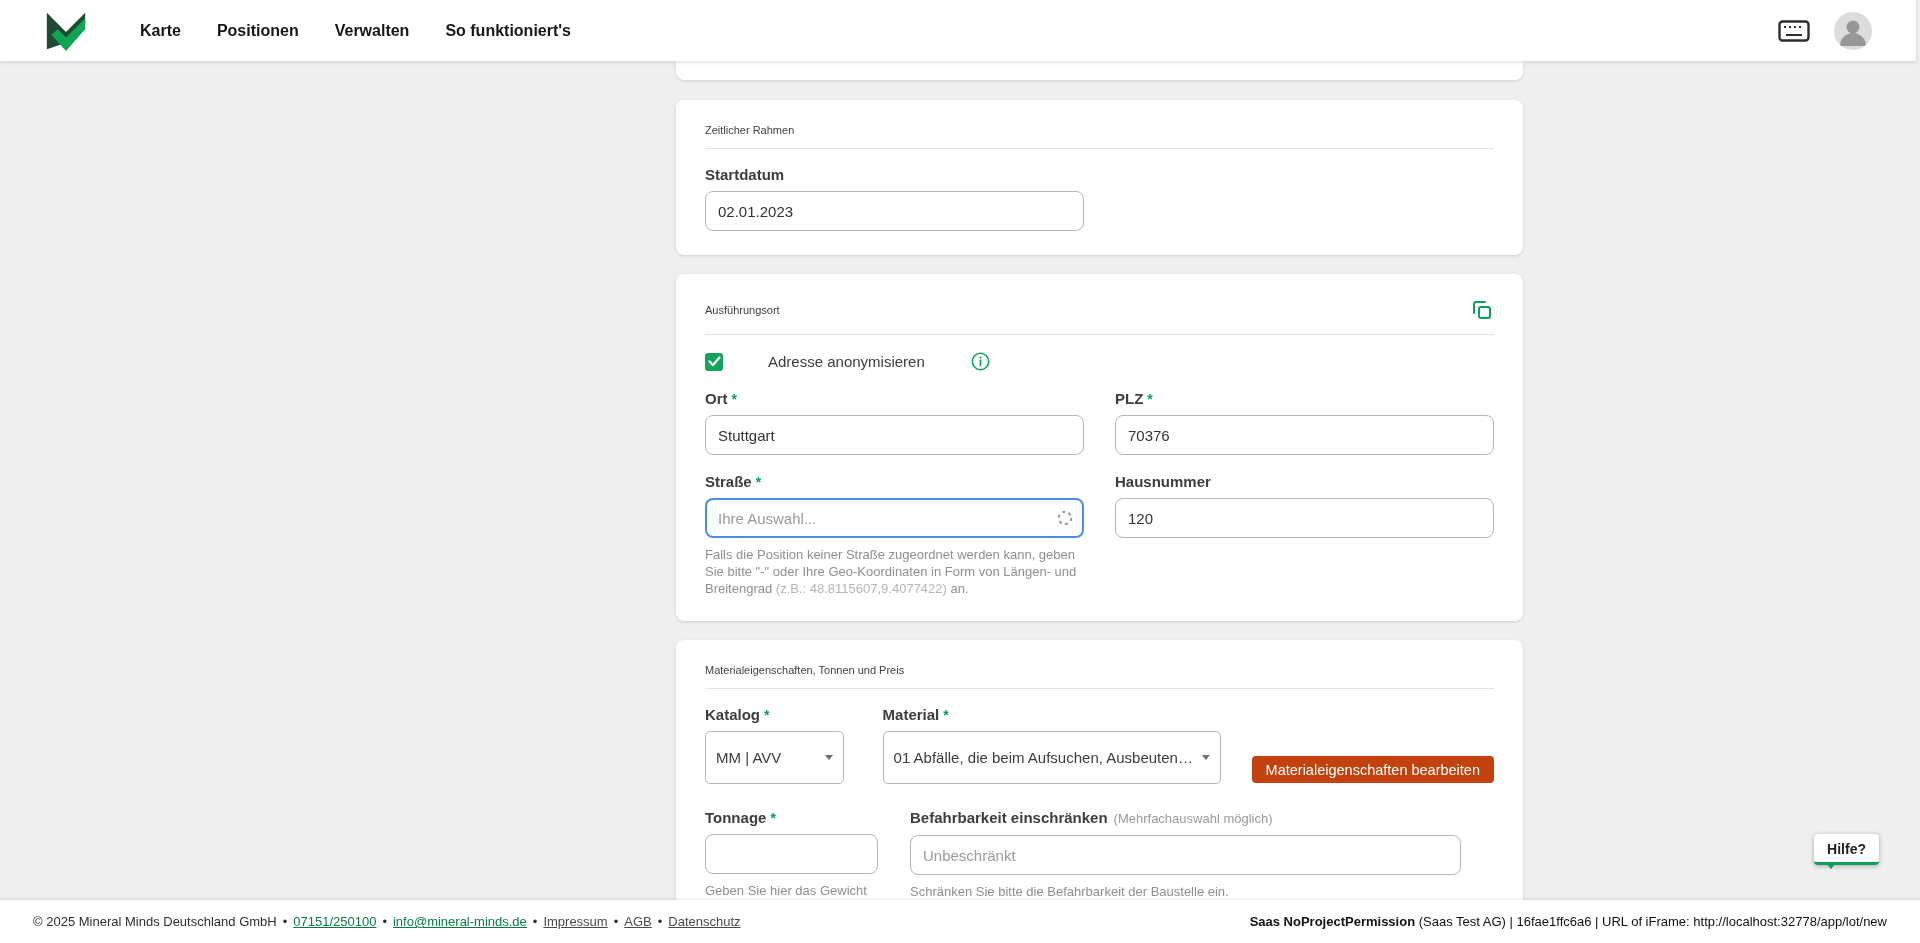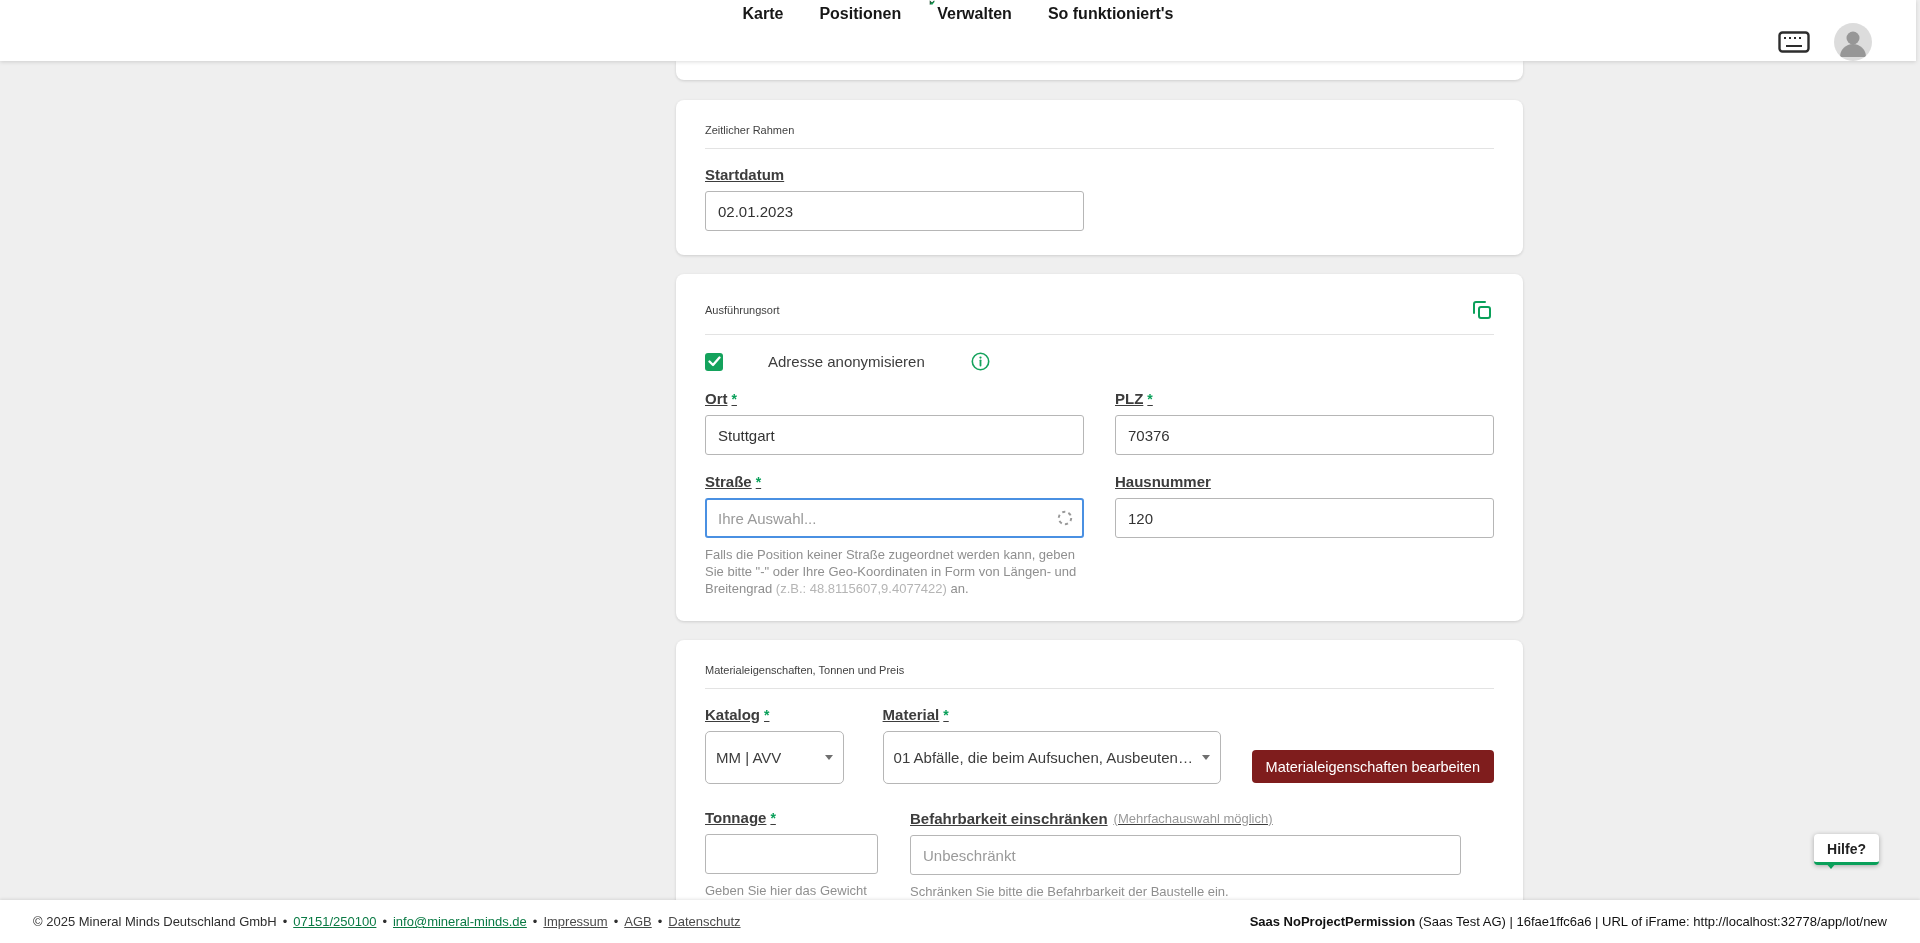--- a/index.html
+++ b/index.html
@@ -12,21 +12,20 @@
     color: #3c3c3c;
   }
 
   
   .navbar {
     position: absolute; top: 0; left: 0; right: 4px; height: 61px;
     background: #fff; z-index: 30;
     box-shadow: 0 1px 4px rgba(0,0,0,0.14);
     display: flex; align-items: center;
     padding: 0 44px;
-    flex-direction: column;
   }
   .logo { width: 44px; height: 42px; margin-right: 52px; cursor: pointer; }
   .nav-links { display: flex; align-items: center; gap: 36px; }
   .nav-link {
     font-size: 16px; font-weight: 700; color: #171717;
     cursor: pointer; text-decoration: none;
   }
   .nav-right { margin-left: auto; display: flex; align-items: center; gap: 24px; }
   .kb-icon { width: 32px; height: 22px; cursor: pointer; }
   .avatar {
@@ -58,30 +57,30 @@
     display: flex; align-items: center; justify-content: space-between;
     border-bottom: 1px solid #e3e3e3;
     padding-bottom: 12px; margin-bottom: 17px;
   }
   .card-title { font-size: 11px; font-weight: 400; color: #3f3f3f; }
   .copy-icon { width: 24px; height: 24px; cursor: pointer; }
 
   .grid-2 { display: grid; grid-template-columns: 1fr 1fr; column-gap: 31px; row-gap: 18px; align-items: start; }
 
   .flabel {
-    display: flex; align-items: center; gap: 4px;
+    display: flex; align-items: flex-start; gap: 4px;
     font-size: 15px; font-weight: 700; color: #3d3d3d;
-    margin-bottom: 7px; line-height: 18px; text-decoration: underline;
+    margin-bottom: 7px; line-height: 18px;
   }
   .flabel .req { color: #0aa05a; font-size: 14px; }
   .flabel .suffix { color: #9a9a9a; font-weight: 400; font-size: 13px; margin-left: 2px; margin-top: 1px; }
 
   .tinput {
     width: 100%; height: 40px;
-    border: 1px solid #b6b6b6; border-radius: 3px;
+    border: 1px solid #b6b6b6; border-radius: 8px;
     padding: 0 12px; font-size: 15px; color: #333;
     background: #fff; outline: none;
     font-family: "Liberation Sans", sans-serif;
   }
   .tinput::placeholder { color: #9a9a9a; }
   .input-wrap { position: relative; }
   .tinput.focused { border: 2px solid #4a90e2; padding: 0 11px; }
   .spinner { position: absolute; right: 11px; top: 12px; width: 16px; height: 16px; }
 
   .checkbox-row { display: flex; align-items: center; margin-bottom: 19px; gap: 36px; }
@@ -110,22 +109,22 @@
   .caret {
     width: 0; height: 0; flex: none;
     border-left: 4.5px solid transparent; border-right: 4.5px solid transparent;
     border-top: 5.5px solid #6f6f6f;
   }
 
   .mat-row1 { display: flex; align-items: flex-end; }
   .katalog-group { width: 141px; margin-right: 39px; }
   .material-group { width: 338px; margin-right: 31px; }
   .blue-btn {
-    height: 33px; padding: 0 14px; margin-bottom: 1px;
-    background: #7f1d1d; color: #fff; border: none; border-radius: 4px;
+    height: 27px; padding: 0 14px; margin-bottom: 1px;
+    background: #c2410c; color: #fff; border: none; border-radius: 4px;
     font-size: 14.5px; font-family: "Liberation Sans", sans-serif;
     cursor: pointer; white-space: nowrap;
   }
   .mat-row2 { display: flex; align-items: flex-start; margin-top: 25px; }
   .tonnage-group { width: 173px; margin-right: 32px; }
   .befahr-group { flex: 1; margin-right: 33px; }
   .tagesl-group { width: 173px; }
 
   
   .help-bubble {

